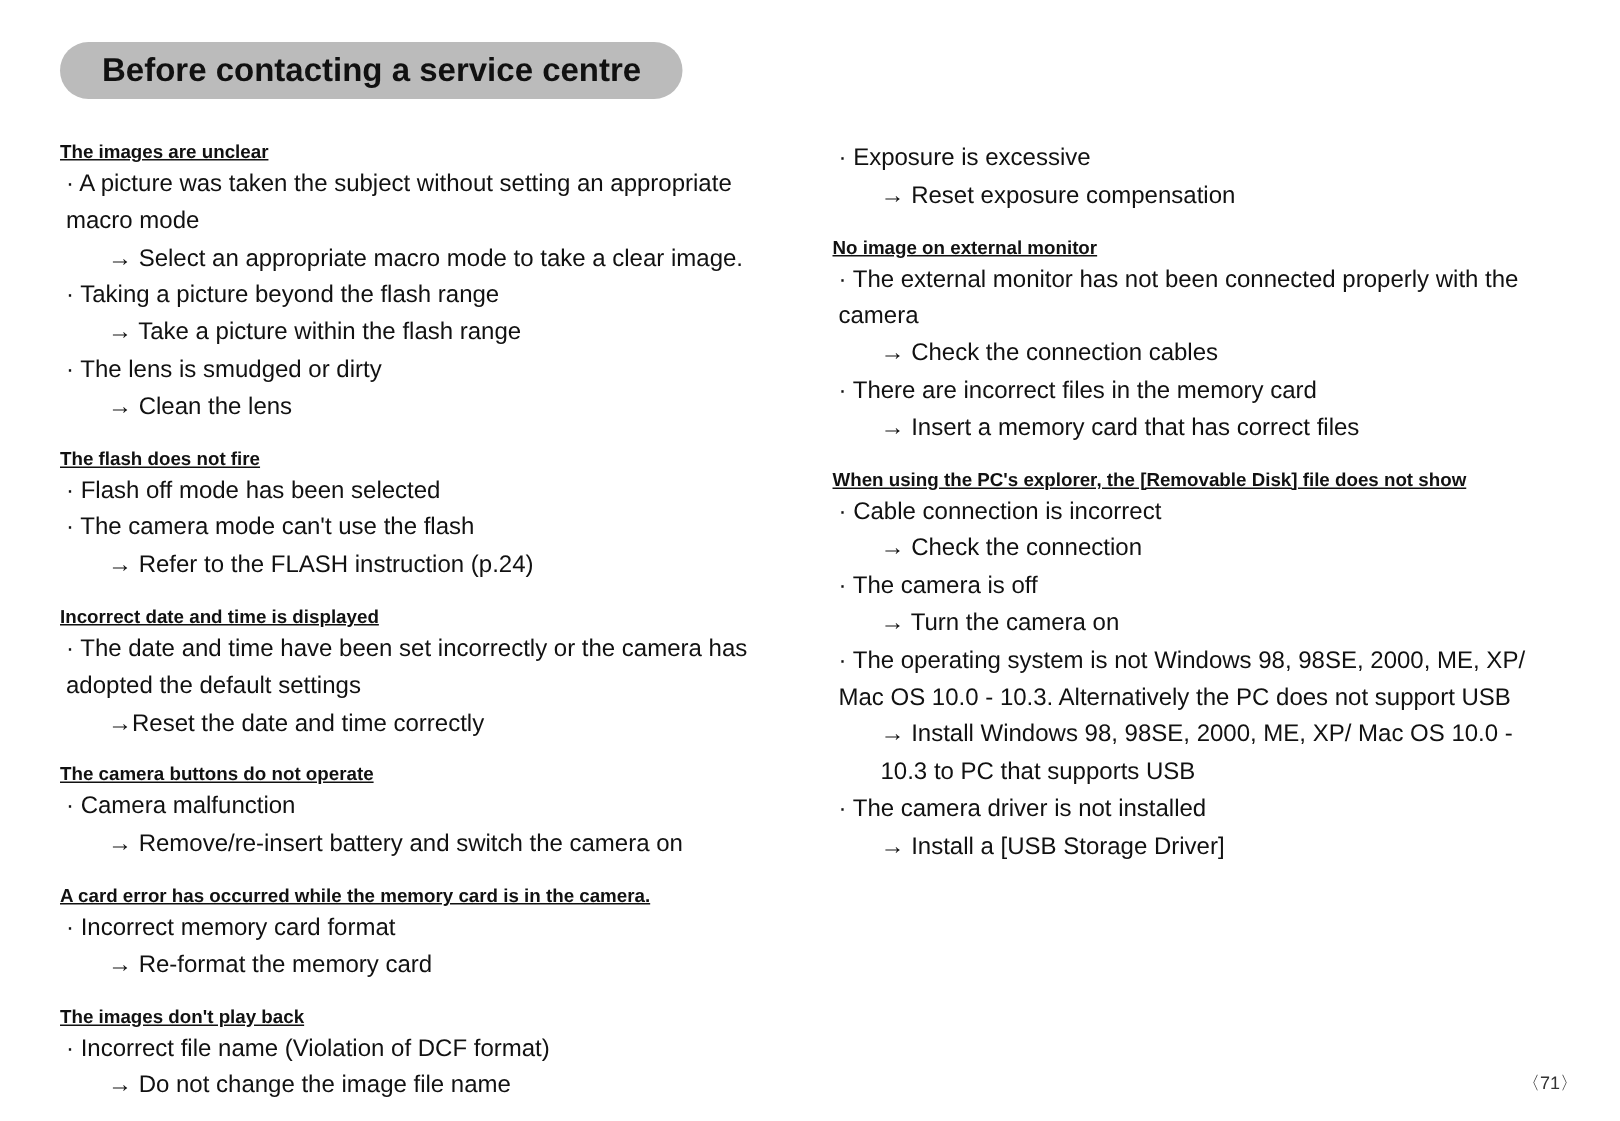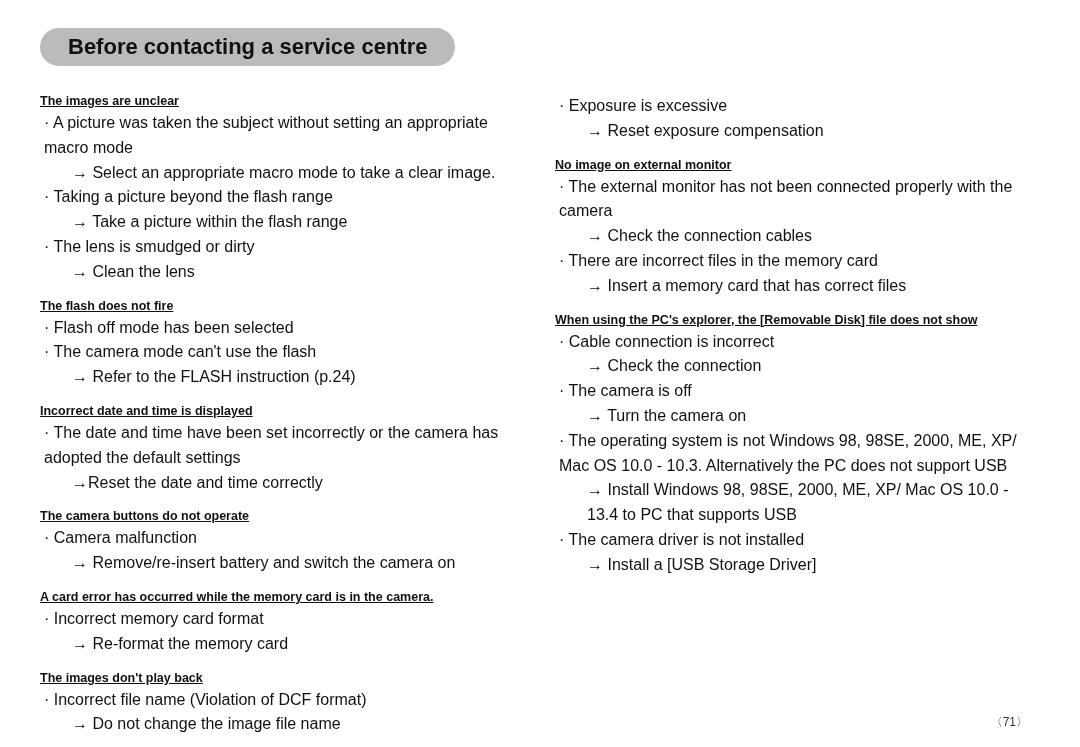--- a/index.html
+++ b/index.html
@@ -60,21 +60,21 @@
     .item {
       margin-left: 4px;
     }
     .arrow {
       margin-left: 32px;
       display: block;
     }
     .page-number {
       position: absolute;
       bottom: 16px;
-      right: 52px;
+      right: 28px;
       font-size: 12px;
       color: #333;
     }
   </style>
 </head>
 <body>
 
 <div class="page">
   <div class="header">
     <div class="header-title-box">
@@ -149,21 +149,21 @@
           </div>
         </div>
         <div class="section">
           <div class="section-title">When using the PC's explorer, the [Removable Disk] file does not show</div>
           <div class="section-body">
             <div class="item">· Cable connection is incorrect</div>
             <span class="arrow">→ Check the connection</span>
             <div class="item">· The camera is off</div>
             <span class="arrow">→ Turn the camera on</span>
             <div class="item">· The operating system is not Windows 98, 98SE, 2000, ME, XP/ Mac OS 10.0 - 10.3. Alternatively the PC does not support USB</div>
-            <span class="arrow">→ Install Windows 98, 98SE, 2000, ME, XP/ Mac OS 10.0 - 13.4 to PC that supports USB</span>
+            <span class="arrow">→ Install Windows 98, 98SE, 2000, ME, XP/ Mac OS 10.0 - 10.3 to PC that supports USB</span>
             <div class="item">· The camera driver is not installed</div>
             <span class="arrow">→ Install a [USB Storage Driver]</span>
           </div>
         </div>
       </div>
   </div>
 
   <div class="page-number">〈71〉</div>
 </div>
 

